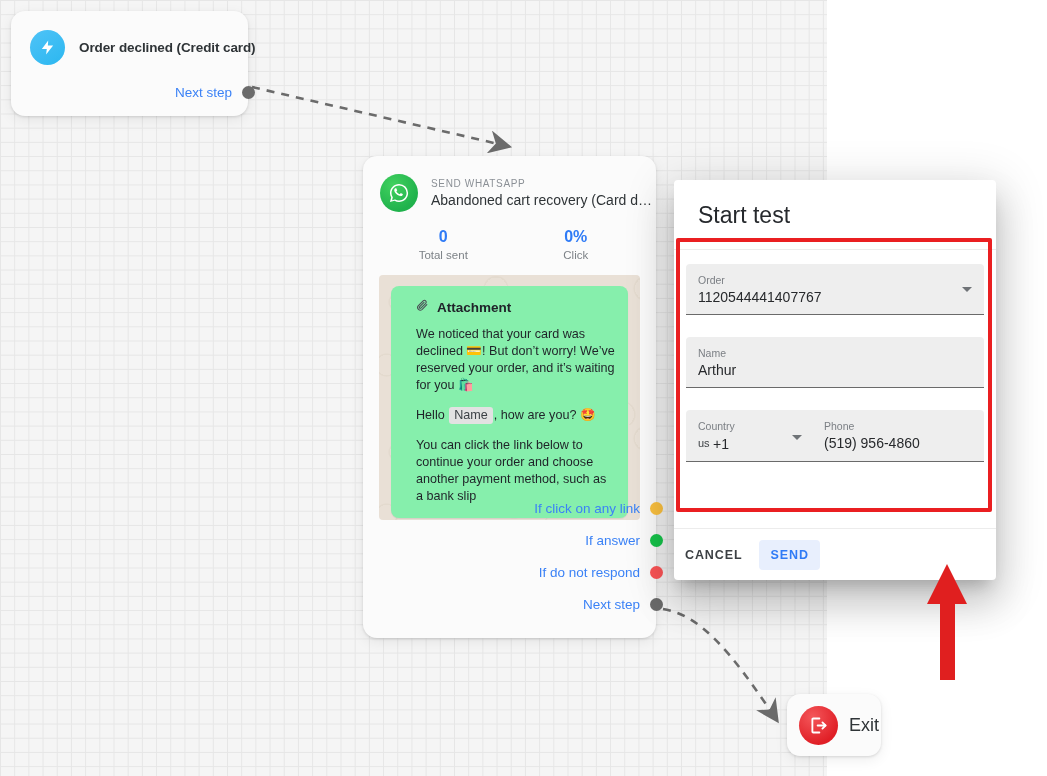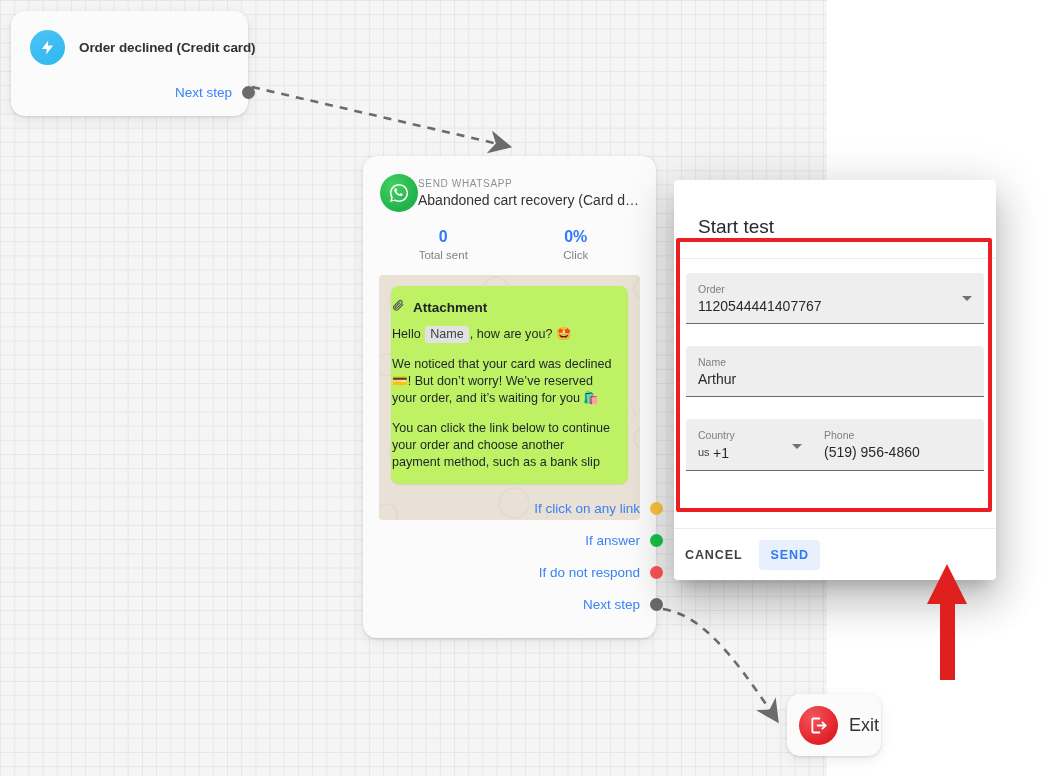--- a/index.html
+++ b/index.html
@@ -52,21 +52,21 @@
   .dot-red    { background: #fb5456; }
 
   
   #wa-node { left: 363px; top: 156px; width: 293px; height: 482px; }
   .wa-head { display: flex; align-items: center; padding: 18px 0 0 17px; }
   .wa-circle {
     width: 38px; height: 38px; border-radius: 50%;
     background: radial-gradient(circle at 35% 30%, #41d15f, #20b24c 70%);
     display: flex; align-items: center; justify-content: center; flex: 0 0 auto;
   }
-  .wa-head-txt { overflow: hidden; }
+  .wa-head-txt { margin-left: 13px; overflow: hidden; }
   .wa-kicker {
     font-size: 10px; color: #8b9096; letter-spacing: .65px; font-weight: normal;
     text-transform: uppercase; line-height: 14px;
   }
   .wa-name {
     font-size: 14px; color: #2f3437; font-weight: normal; line-height: 19px;
     white-space: nowrap; overflow: hidden; text-overflow: ellipsis; max-width: 228px;
   }
   .wa-stats { display: flex; margin-top: 14px; padding: 0 14px; }
   .stat { flex: 1; text-align: center; }
@@ -84,22 +84,22 @@
     background-image:
       radial-gradient(circle at 12% 18%, transparent 7px, #ded3c6 7px, #ded3c6 8px, transparent 9px),
       radial-gradient(circle at 78% 9%,  transparent 11px, #ded3c6 11px, #ded3c6 12px, transparent 13px),
       radial-gradient(circle at 90% 52%, transparent 14px, #ded3c6 14px, #ded3c6 15px, transparent 16px),
       radial-gradient(circle at 38% 74%, transparent 9px, #ded3c6 9px, #ded3c6 10px, transparent 11px),
       radial-gradient(circle at 62% 93%, transparent 12px, #ded3c6 12px, #ded3c6 13px, transparent 14px),
       radial-gradient(circle at 5% 60%,  transparent 10px, #ded3c6 10px, #ded3c6 11px, transparent 12px);
     background-size: 150px 150px;
   }
   .bubble {
-    position: relative; background: #bef264; border-radius: 8px;
-    margin: 11px 12px 0 12px; padding: 12px 13px 13px 1px;
+    position: relative; background: #86efac; border-radius: 8px;
+    margin: 11px 12px 0 12px; padding: 12px 13px 13px 25px;
     box-shadow: 0 1px 1px rgba(0,0,0,.08);
   }
   .att-row { display: flex; align-items: center; gap: 8px; margin-bottom: 9px; }
   .att-title { font-size: 13.5px; font-weight: bold; color: #20242a; }
   .msg-p { font-size: 12.6px; color: #1f2328; line-height: 17px; }
   .msg-p + .msg-p { margin-top: 13px; }
   .var-chip {
     display: inline-block; background: #e2e2e2; border-radius: 3px;
     padding: 0 5px; margin: 0 1px; color: #3c4146;
   }
@@ -120,21 +120,21 @@
   .exit-lbl { margin-left: 11px; font-size: 18px; color: #2f3437; }
 
   
   #dialog {
     position: absolute; left: 674px; top: 180px; width: 322px; height: 400px;
     background: #fff; border-radius: 4px;
     box-shadow: 0 11px 15px -7px rgba(0,0,0,.2), 0 24px 38px 3px rgba(0,0,0,.14), 0 9px 46px 8px rgba(0,0,0,.12);
     display: flex; flex-direction: column;
   }
   .dlg-title {
-    font-size: 19px; color: #26292d; padding: 36px 24px 20px 24px;
+    font-size: 23px; color: #26292d; padding: 22px 24px 20px 24px;
     border-bottom: 1px solid #ececec; font-weight: normal;
   }
   .dlg-body { flex: 1; padding: 14px 12px 0 12px; overflow: hidden; }
   .mat-field {
     background: #eeeeee; border-bottom: 1px solid #6a6a6a;
     border-radius: 4px 4px 0 0; padding: 9px 12px 7px 12px;
     position: relative; margin-bottom: 22px;
   }
   .mat-label { font-size: 10.5px; color: #7b7f84; line-height: 14px; }
   .mat-value { font-size: 14px; color: #27292c; line-height: 20px; }
@@ -226,24 +226,24 @@
     <div class="wa-chat">
       <div class="bubble">
         <div class="att-row">
           <span>
             <svg width="13" height="15" viewBox="0 0 24 24" fill="none" stroke="#4a4f55" stroke-width="2" stroke-linecap="round">
               <path d="M20 10.5 L11 19.5a5 5 0 0 1-7-7l9.2-9.2a3.4 3.4 0 0 1 4.8 4.8L9 16.9a1.8 1.8 0 0 1-2.5-2.5l8.3-8.3"></path>
             </svg>
           </span>
           <span class="att-title">Attachment</span>
         </div>
+        <p class="msg-p">We noticed that your card was declined 💳! But don’t worry! We’ve reserved your order, and it’s waiting for you 🛍️</p>
         <p class="msg-p">
           <span>Hello </span><span class="var-chip">Name</span><span>, how are you? 🤩</span>
         </p>
-        <p class="msg-p">We noticed that your card was declined 💳! But don’t worry! We’ve reserved your order, and it’s waiting for you 🛍️</p>
         <p class="msg-p">You can click the link below to continue your order and choose another payment method, such as a bank slip</p>
       </div>
 
     </div>
 
     <div id="wa-ports">
       <div class="port-row">
         <span class="port-label">If click on any link</span>
         <span class="port-dot dot-yellow"></span>
       </div>

